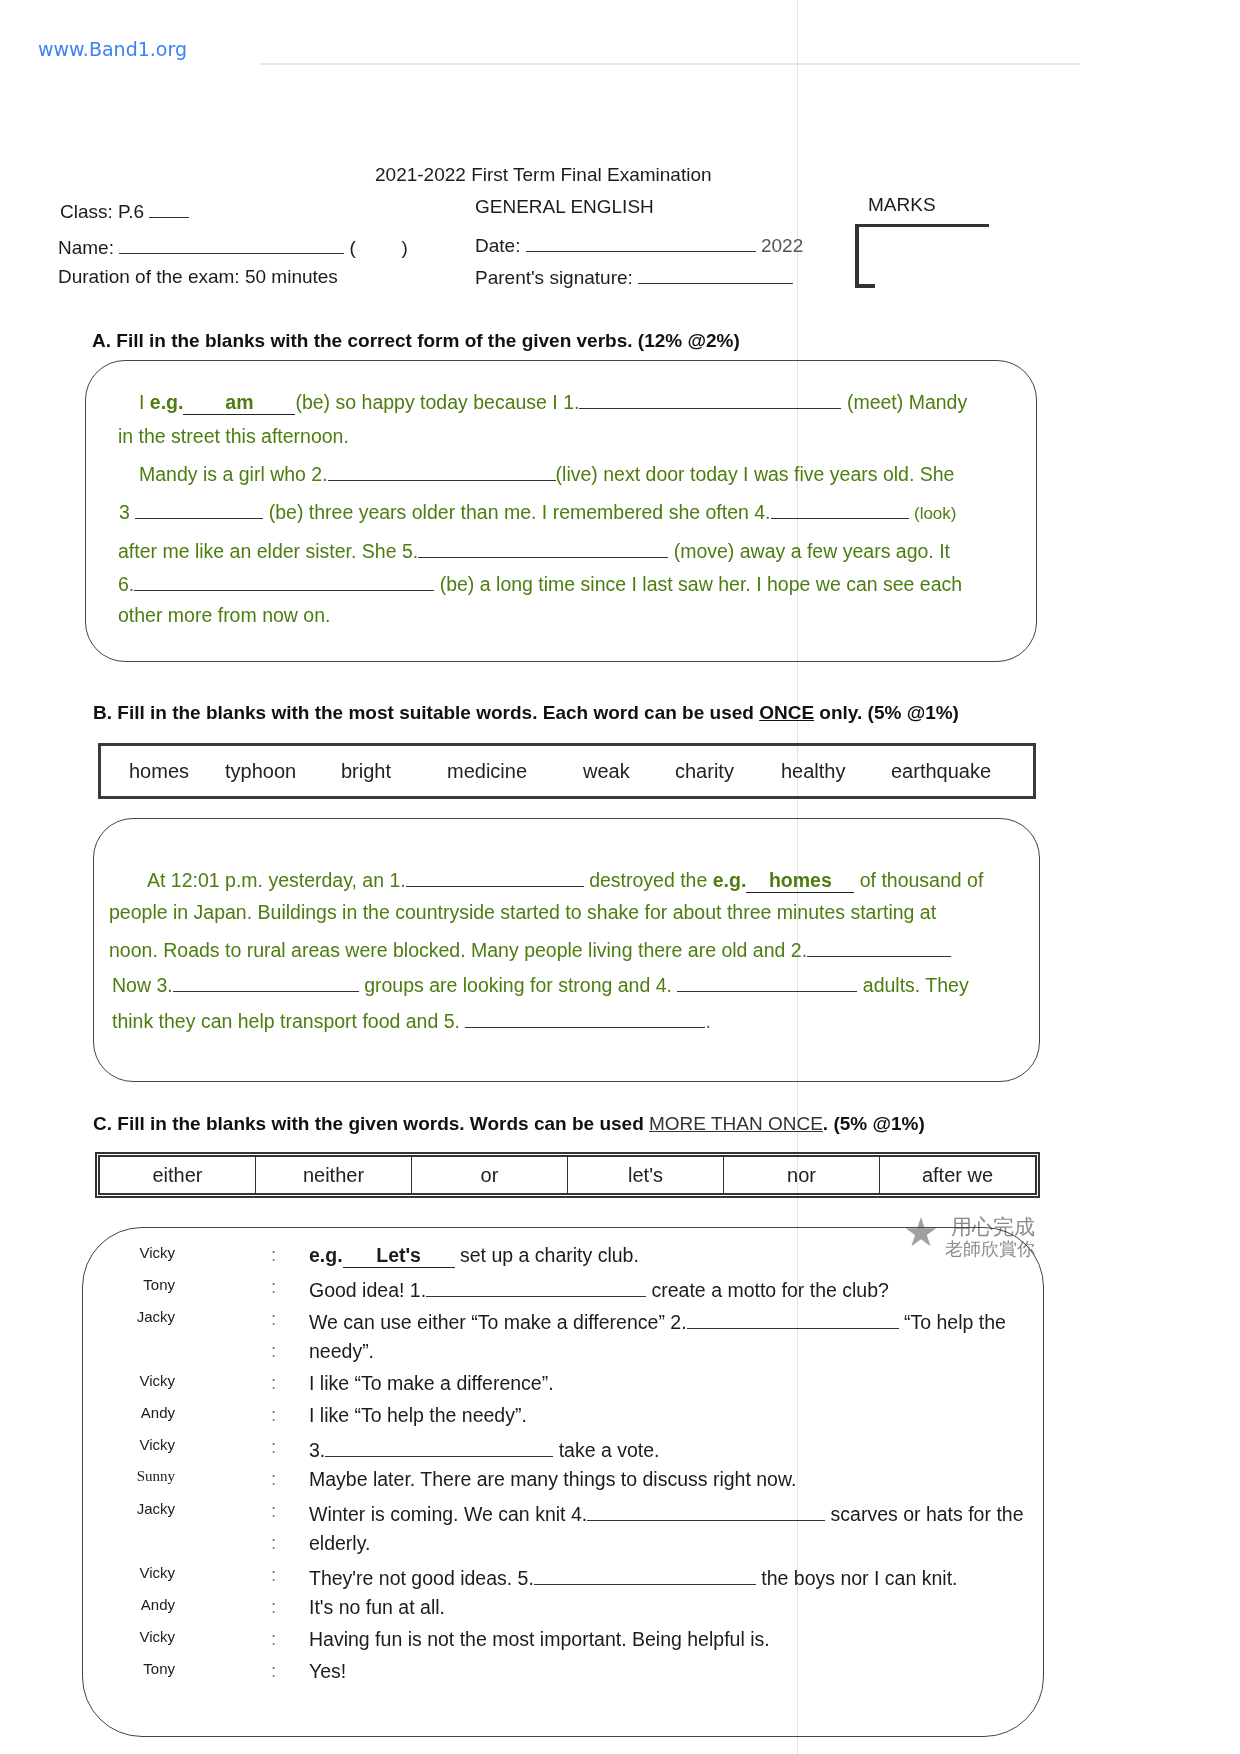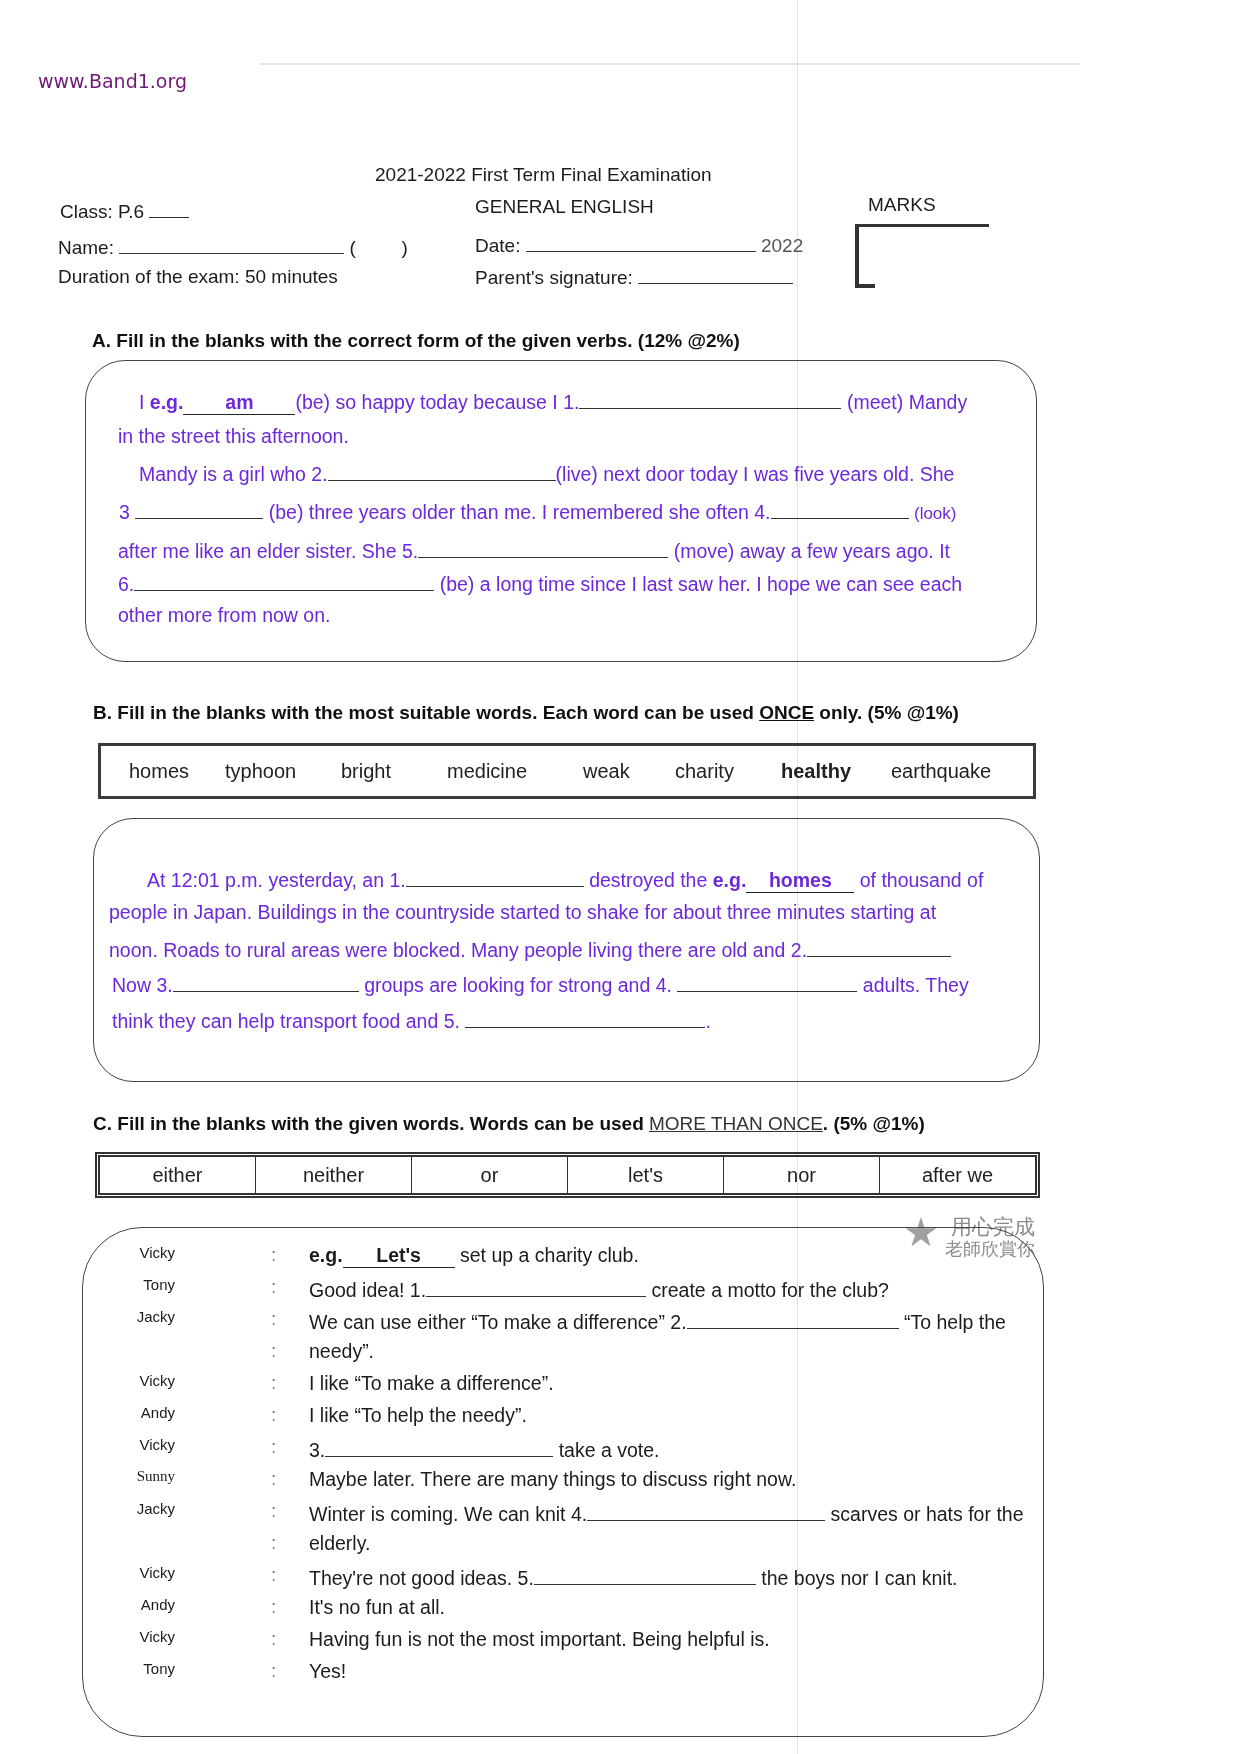--- a/index.html
+++ b/index.html
@@ -2,34 +2,34 @@
 <html><head>
 <meta charset="utf-8">
 <style>
   html, body { margin: 0; padding: 0; }
   body {
     width: 1240px; height: 1754px; position: relative; overflow: hidden;
     background: #ffffff; color: #1a1a1a;
     font-family: "Liberation Sans", "DejaVu Sans", sans-serif;
   }
   .abs { position: absolute; }
-  .site { left: 38px; top: 38px; font-family: "DejaVu Sans", sans-serif; font-size: 19px; color: #701a75; margin-top: 32px; }
+  .site { left: 38px; top: 38px; font-family: "DejaVu Sans", sans-serif; font-size: 19px; color: #3b82f6; }
   .scanline { left: 260px; top: 63px; width: 820px; height: 2px; background: #e6e6e6; }
   .fold { left: 797px; top: 0; width: 1px; height: 1754px; background: #e2e2e2; }
 
   .hdr { font-size: 19px; color: #1c1c1c; white-space: nowrap; }
   .blank { display: inline-block; border-bottom: 1.5px solid #333; vertical-align: baseline; height: 1em; }
   .marks-box { left: 855px; top: 224px; width: 130px; height: 58px; border-top: 3px solid #333; border-left: 4px solid #333; }
   .marks-box::after { content: ""; position: absolute; left: -4px; bottom: -3px; width: 20px; height: 4px; background: #333; }
 
   .qtitle { font-weight: bold; font-size: 19px; white-space: nowrap; color: #111; }
   .u { text-decoration: underline; }
 
   .rbox { border: 1.5px solid #444; border-radius: 40px; }
-  .line { position: absolute; font-size: 19.5px; white-space: nowrap; color: #6d28d9; }
+  .line { position: absolute; font-size: 19.5px; white-space: nowrap; color: #4d7c0f; }
   .bold { font-weight: bold; }
   .eg-ans { font-weight: bold; display: inline-block; border-bottom: 1.5px solid #222; text-align: center; }
 
   .wordbox { border: 3px solid #3a3a3a; box-sizing: border-box; }
   .word { position: absolute; font-size: 20px; color: #222; top: 14px; }
 
   .tbl { left: 95px; top: 1152px; width: 945px; height: 46px; border: 5px double #333; box-sizing: border-box; display: flex; }
   .tbl .cell { flex: 1; border-right: 1.5px solid #333; text-align: center; font-size: 20px; line-height: 36px; color: #222; }
   .tbl .cell:last-child { border-right: none; }
 
@@ -104,21 +104,21 @@
 <div class="abs qtitle" style="left:93px;top:702px;">
   <span>B.  Fill in the blanks with the most suitable words. Each word can be used </span><span class="u">ONCE</span><span> only. (5% @1%)</span>
 </div>
 <div class="abs wordbox" style="left:98px;top:743px;width:938px;height:56px;">
   <span class="word" style="left:28px;">homes</span>
   <span class="word" style="left:124px;">typhoon</span>
   <span class="word" style="left:240px;">bright</span>
   <span class="word" style="left:346px;">medicine</span>
   <span class="word" style="left:482px;">weak</span>
   <span class="word" style="left:574px;">charity</span>
-  <span class="word" style="left:680px;font-weight:bold;">healthy</span>
+  <span class="word" style="left:680px;">healthy</span>
   <span class="word" style="left:790px;">earthquake</span>
 </div>
 <div class="abs rbox" style="left:93px;top:818px;width:945px;height:262px;">
   <div class="line" style="left:53px;top:47px;">
     <span>At 12:01 p.m. yesterday, an 1.</span><span class="blank" style="width:178px;"></span>
     <span>destroyed the </span><span class="bold">e.g.</span><span class="eg-ans" style="width:108px;">homes</span><span> of thousand of</span>
   </div>
   <div class="line" style="left:15px;top:82px;">people in Japan. Buildings in the countryside started to shake for about three minutes starting at</div>
   <div class="line" style="left:15px;top:117px;text-align:center;">
     <span>noon. Roads to rural areas were blocked. Many people living there are old and 2.</span><span class="blank" style="width:144px;"></span>

